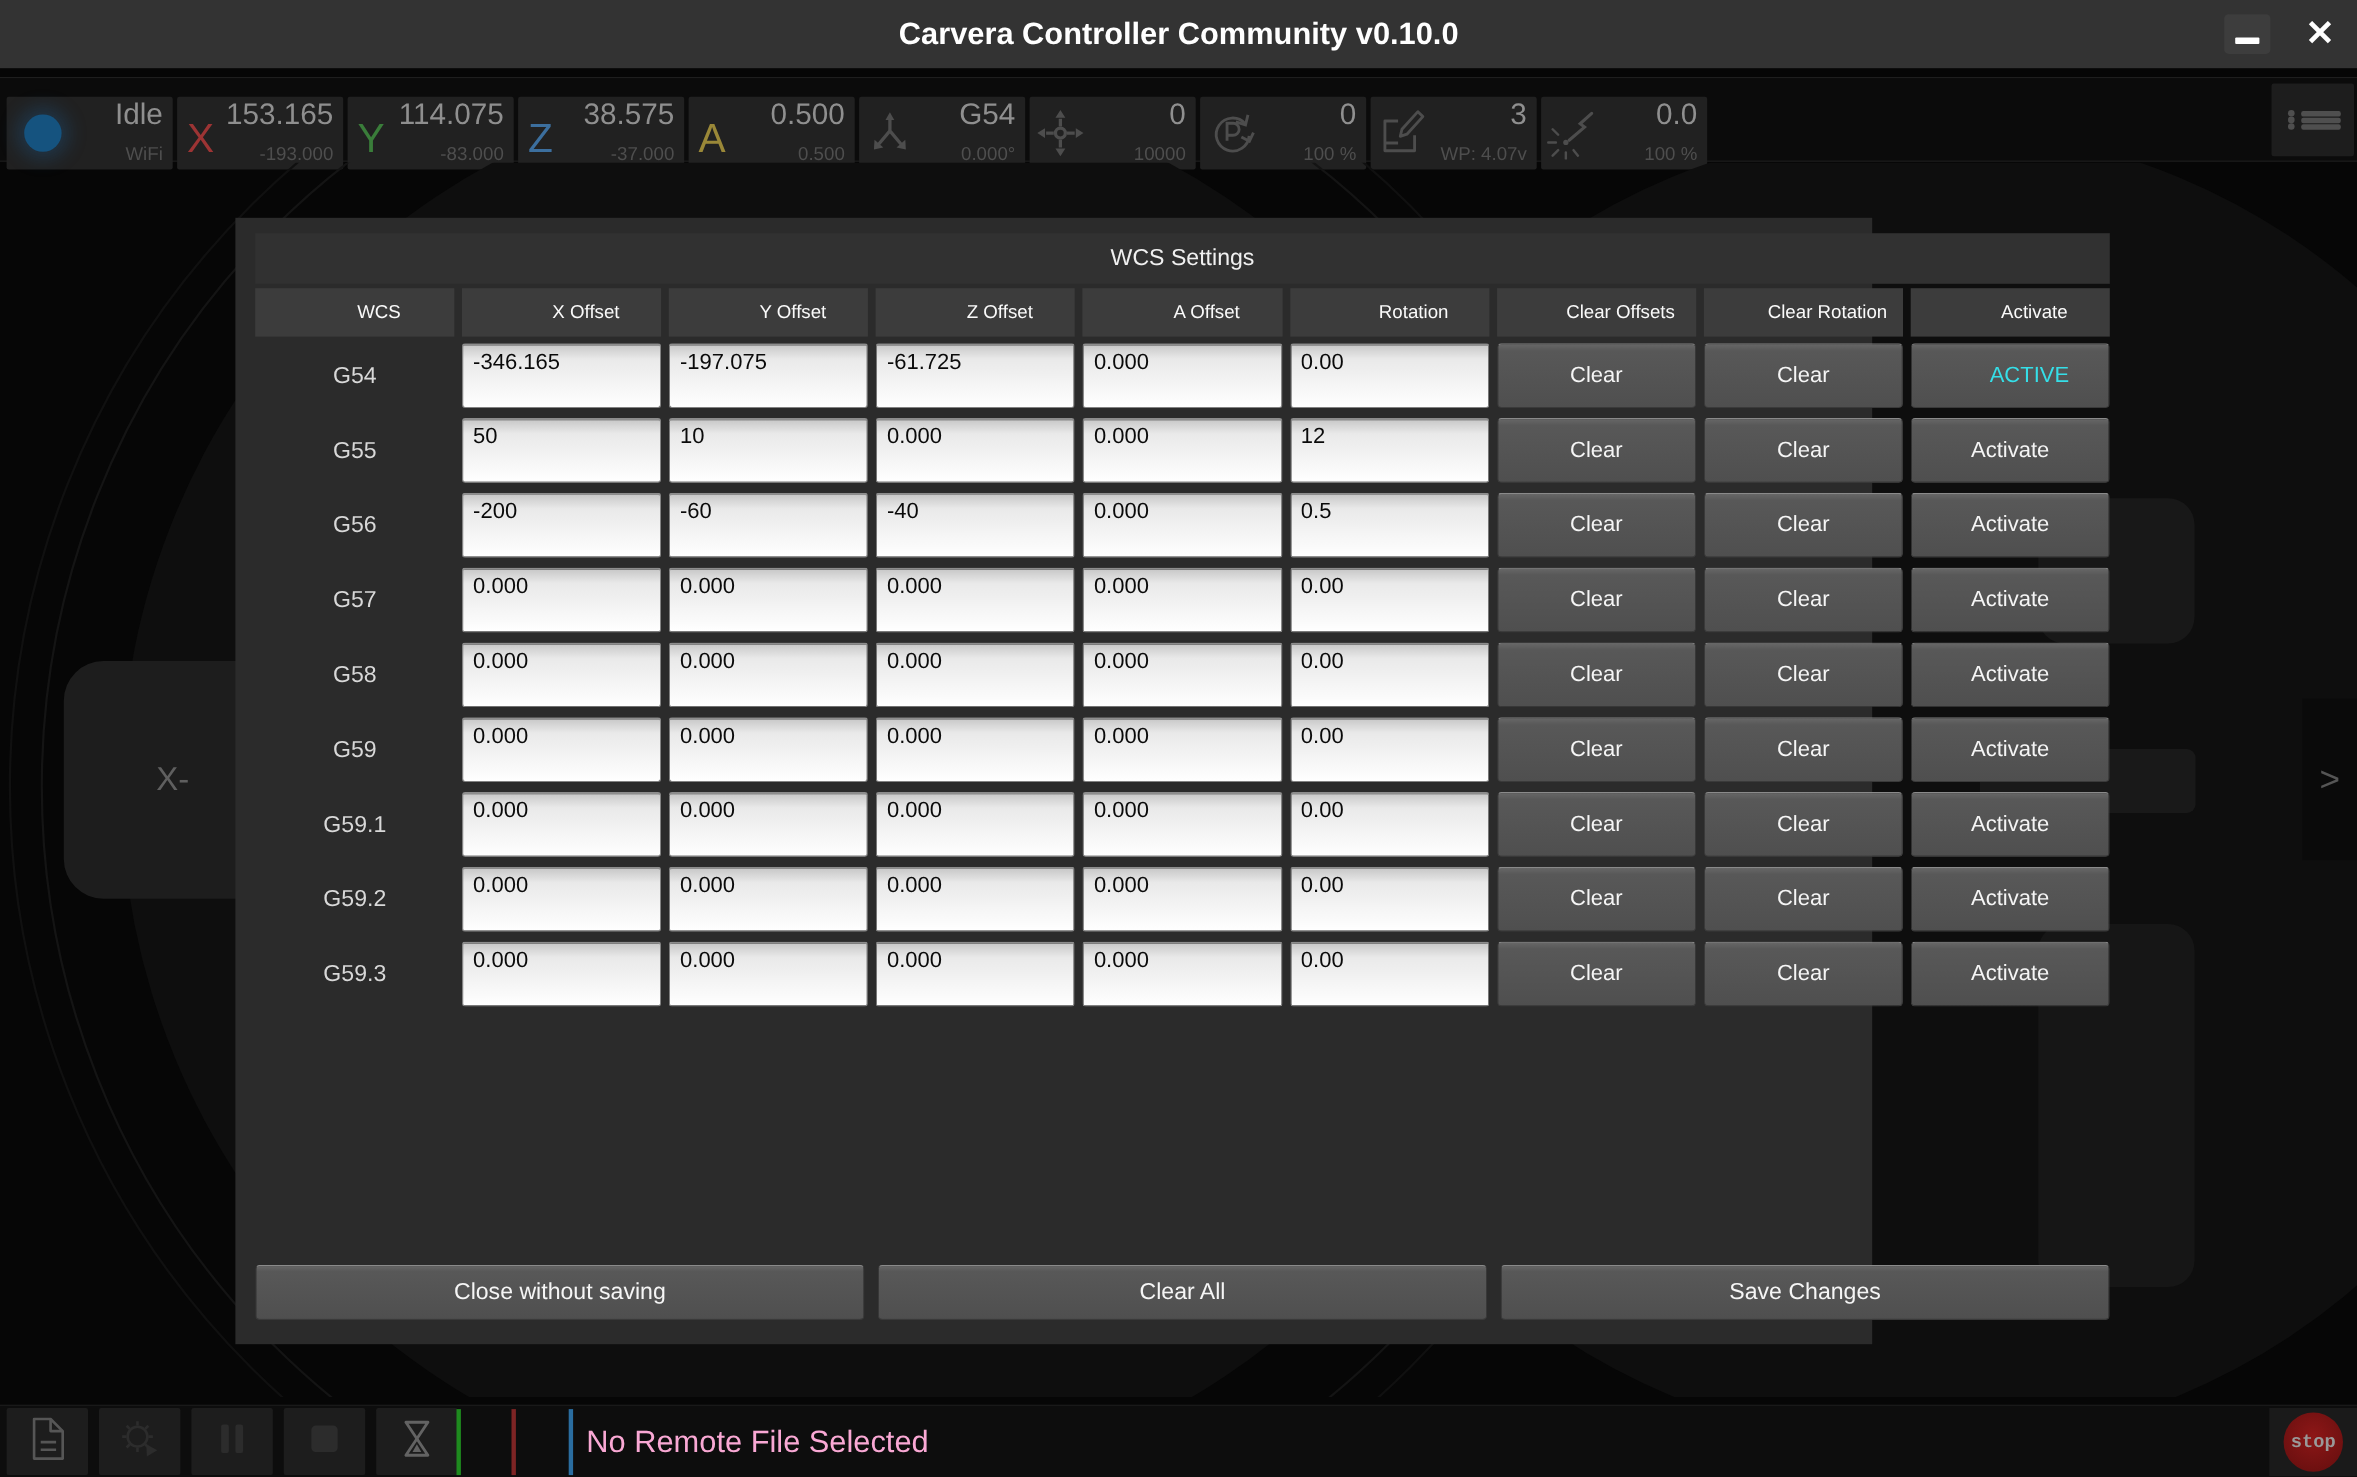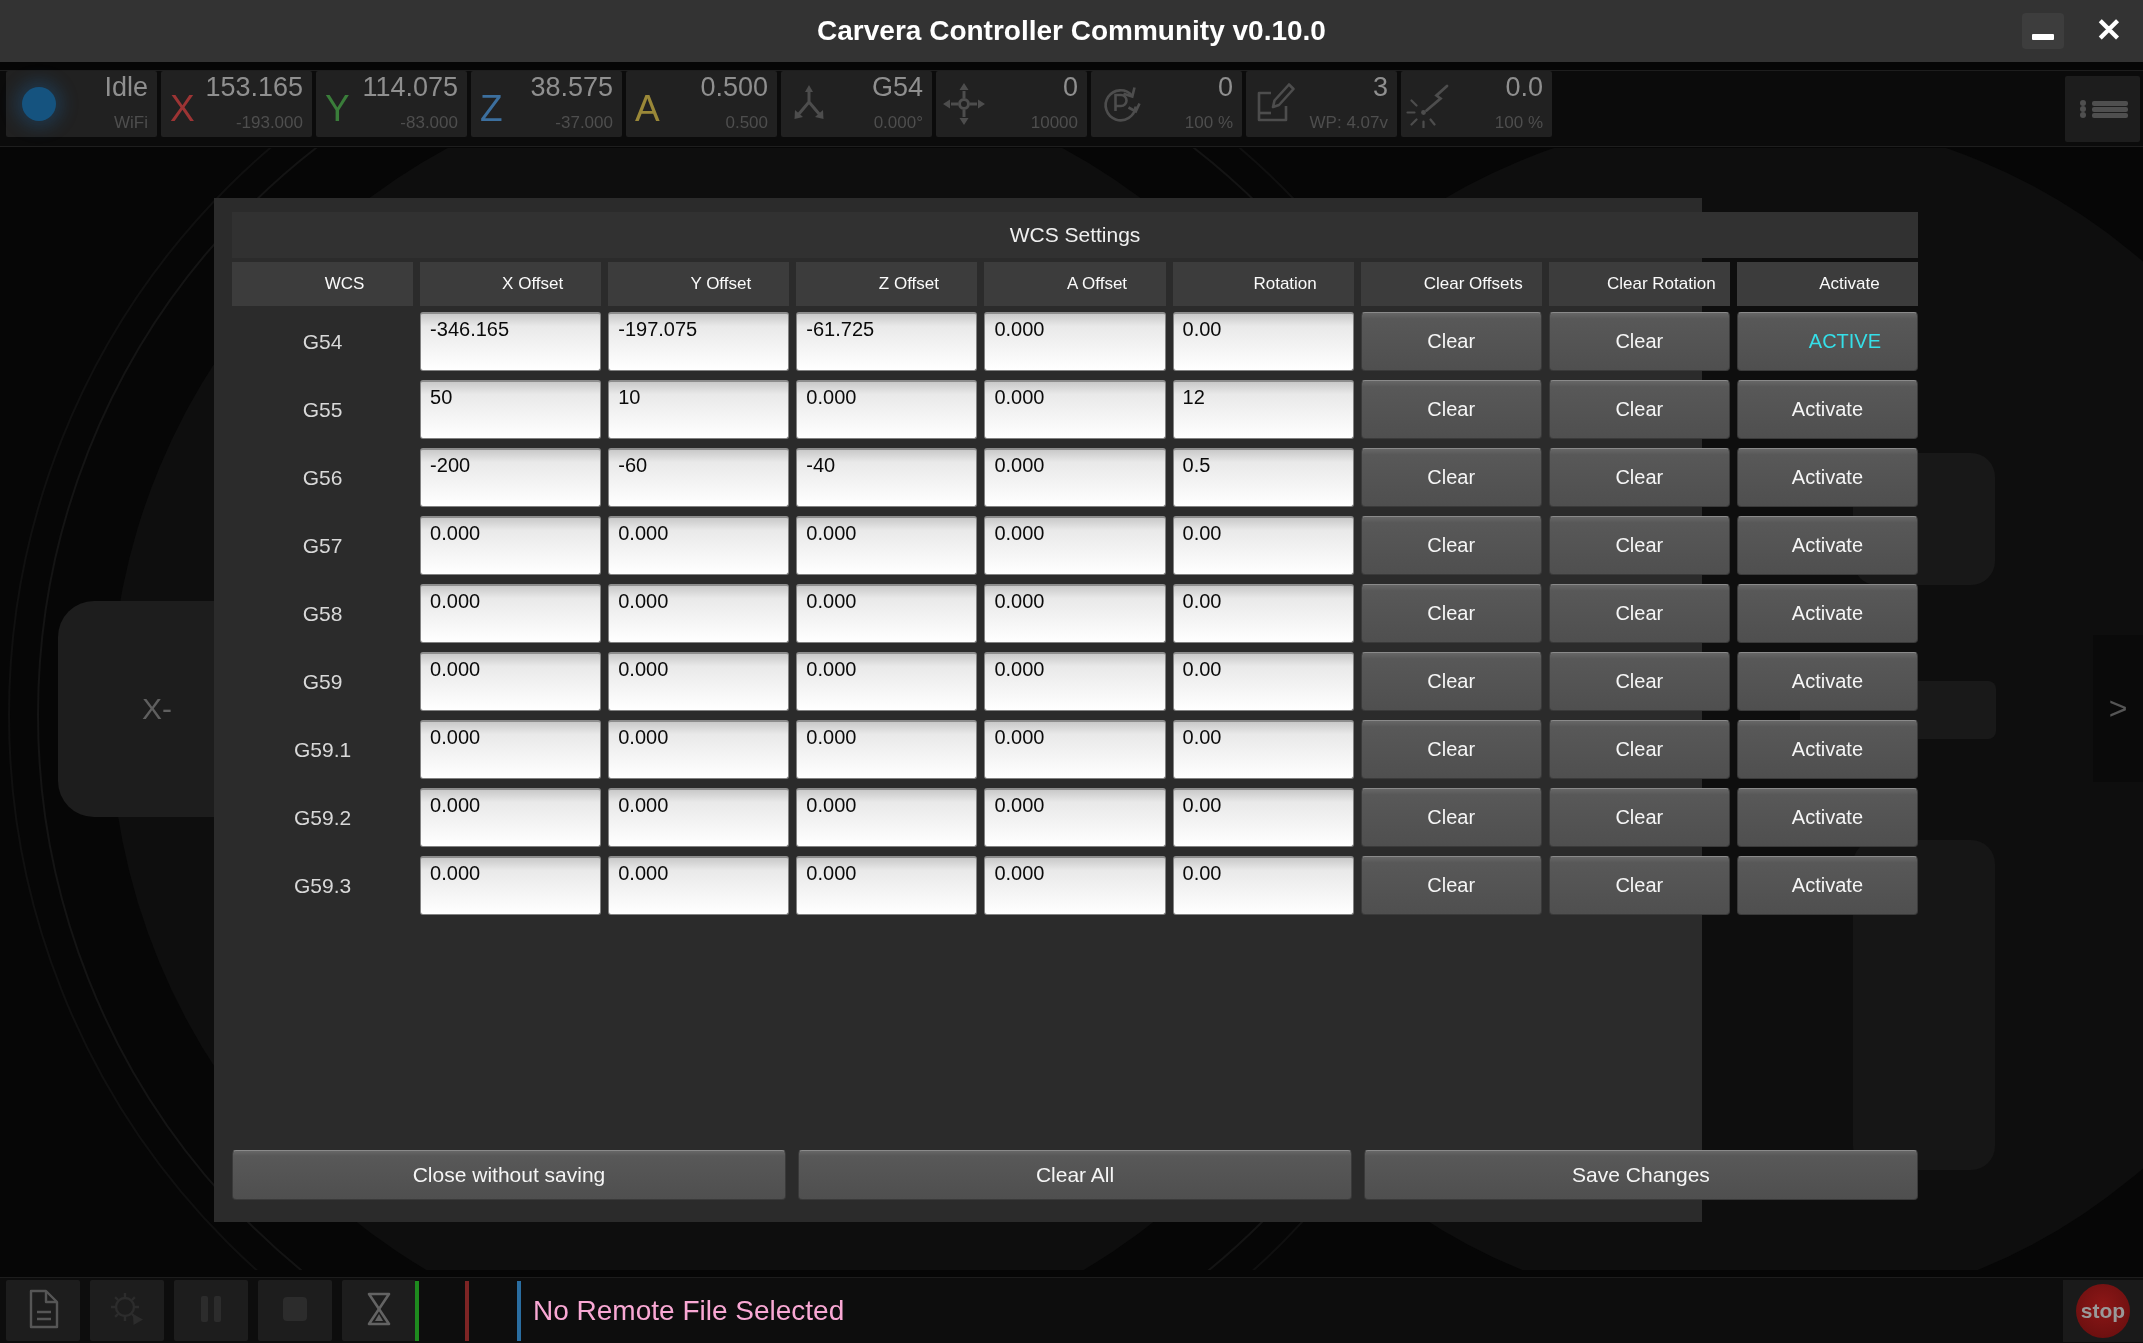--- a/index.html
+++ b/index.html
@@ -13,21 +13,21 @@
   .titlebar { position:absolute; left:0; top:0; width:2143px; height:62px; background:#333333; }
   .titlebar .title { width:100%; line-height:62px; text-align:center; color:#ffffff; font-weight:bold; font-size:28px; }
   .min-btn { position:absolute; right:79px; top:13px; width:42px; height:36px; background:#3d3d3d; border-radius:4px; cursor:pointer; }
   .min-bar { position:absolute; left:10px; top:21px; width:22px; height:6px; background:#ffffff; border-radius:1px; }
   .close-btn { position:absolute; right:8px; top:0; width:52px; height:62px; text-align:center; line-height:60px;
                color:#ffffff; font-size:32px; font-weight:bold; cursor:pointer; }
 
   
   .statusbar { position:absolute; left:0; top:70px; width:2143px; height:77px; background:#0b0b0b;
                border-top:1px solid #1e1e1e; border-bottom:1px solid #1e1e1e; }
-  .sb-cells { position:absolute; left:6px; top:0; display:flex; gap:4px; }
+  .sb-cells { position:absolute; left:6px; top:17px; display:flex; gap:4px; }
   .sb-cell { position:relative; width:151px; height:66px; background:#212121; border-radius:2px; }
   .sb-main { position:absolute; right:9px; top:1px; font-size:27px; color:#8f8f8f; white-space:nowrap; }
   .sb-sub  { position:absolute; right:9px; bottom:4px; font-size:17px; color:#4e4e4e; white-space:nowrap; }
   .sb-letter { position:absolute; left:9px; top:50%; transform:translateY(-38%); font-size:37px; }
   .sb-icon { position:absolute; left:4px; top:50%; transform:translateY(-50%); width:48px; height:48px; color:#4d4d4d; }
   .sb-icon svg { width:48px; height:48px; }
   .conn-dot { position:absolute; left:16px; top:50%; transform:translateY(-50%); width:34px; height:34px; border-radius:50%;
               background:#15537f; box-shadow:0 0 16px 7px rgba(30,100,160,0.30); }
   .menu-btn { position:absolute; right:3px; top:5px; width:75px; height:66px; background:#1d1d1d; border-radius:2px; cursor:pointer;
               display:flex; flex-direction:column; justify-content:center; gap:7px; padding-left:15px; }
@@ -77,21 +77,21 @@
   .bb-icons { position:absolute; left:6px; top:2px; display:flex; gap:10px; }
   .bb-btn { width:74px; height:61px; background:#1d1d1d; border-radius:2px; display:flex; align-items:center; justify-content:center; cursor:pointer; }
   .bb-btn svg { width:48px; height:48px; }
   .ic-file { color:#565656; } .ic-gear { color:#2c2c2c; } .ic-pause { color:#2c2c2c; }
   .ic-stopsq { color:#2c2c2c; } .ic-hour { color:#636363; }
   .marker { position:absolute; top:3px; width:4px; height:60px; }
   .bb-status { position:absolute; left:533px; top:0; height:66px; line-height:66px; color:#f9a8d4; font-size:28px; }
   .stop-btn { position:absolute; right:0; top:2px; width:80px; height:62px; background:#1a1a1a;
               display:flex; align-items:center; justify-content:center; cursor:pointer; }
   .stop-circle { width:54px; height:54px; border-radius:50%; background:radial-gradient(circle at 50% 40%, #8d1717 0%, #6d1010 75%);
-                 color:#999999; font-weight:bold; font-size:21px; display:flex; align-items:center; justify-content:center; }
+                 color:#999999; font-weight:bold; font-size:17px; display:flex; align-items:center; justify-content:center;font-family:Liberation Mono, monospace; }
 </style>
 </head>
 <body>
 
 <div class="titlebar">
   <div class="title">Carvera Controller Community v0.10.0</div>
   <div class="min-btn">
     <span class="min-bar"></span>
   </div>
   <div class="close-btn">

